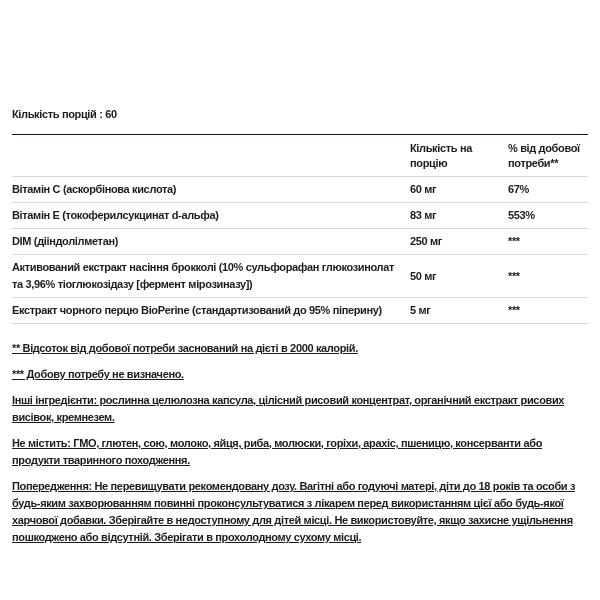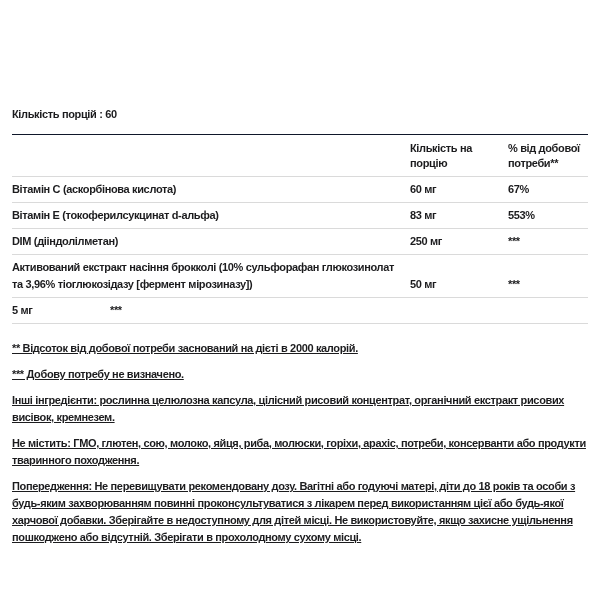--- a/index.html
+++ b/index.html
@@ -25,21 +25,21 @@
   }
   .serving-line {
     margin: 0 0 11px 0;
   }
   .facts-table {
     margin-top: 8px;
     border-top: 1px solid #0f172a;
   }
   .frow {
     display: flex;
-    align-items: flex-end;
+    align-items: center;
     border-bottom: 1px solid #dadada;
     padding: 4px 0;
   }
   .frow.header-row {
     align-items: flex-start;
     line-height: 15px;
     padding: 6px 0 5px 0;
   }
   .col-name {
     flex: 1 1 auto;
@@ -95,27 +95,28 @@
       <div class="col-dv">***</div>
     </div>
 
     <div class="frow">
       <div class="col-name">Активований екстракт насіння брокколі (10% сульфорафан глюкозинолат та 3,96% тіоглюкозідазу [фермент мірозиназу])</div>
       <div class="col-amount">50 мг</div>
       <div class="col-dv">***</div>
     </div>
 
     <div class="frow">
+      <div class="col-name">Екстракт чорного перцю BioPerine (стандартизований до 95% піперину)</div>
       <div class="col-amount">5 мг</div>
       <div class="col-dv">***</div>
     </div>
 
   </div>
 
   <div class="footnotes">
     <p>** Відсоток від добової потреби заснований на дієті в 2000 калорій.</p>
     <p>*** Добову потребу не визначено.</p>
     <p>Інші інгредієнти: рослинна целюлозна капсула, цілісний рисовий концентрат, органічний екстракт рисових висівок, кремнезем.</p>
-    <p>Не містить: ГМО, глютен, сою, молоко, яйця, риба, молюски, горіхи, арахіс, потреби, консерванти або продукти тваринного походження.</p>
+    <p>Не містить: ГМО, глютен, сою, молоко, яйця, риба, молюски, горіхи, арахіс, пшеницю, консерванти або продукти тваринного походження.</p>
     <p>Попередження: Не перевищувати рекомендовану дозу. Вагітні або годуючі матері, діти до 18 років та особи з будь-яким захворюванням повинні проконсультуватися з лікарем перед використанням цієї або будь-якої харчової добавки. Зберігайте в недоступному для дітей місці. Не використовуйте, якщо захисне ущільнення пошкоджено або відсутній. Зберігати в прохолодному сухому місці.</p>
   </div>
 
 </div>
 
 </body></html>

